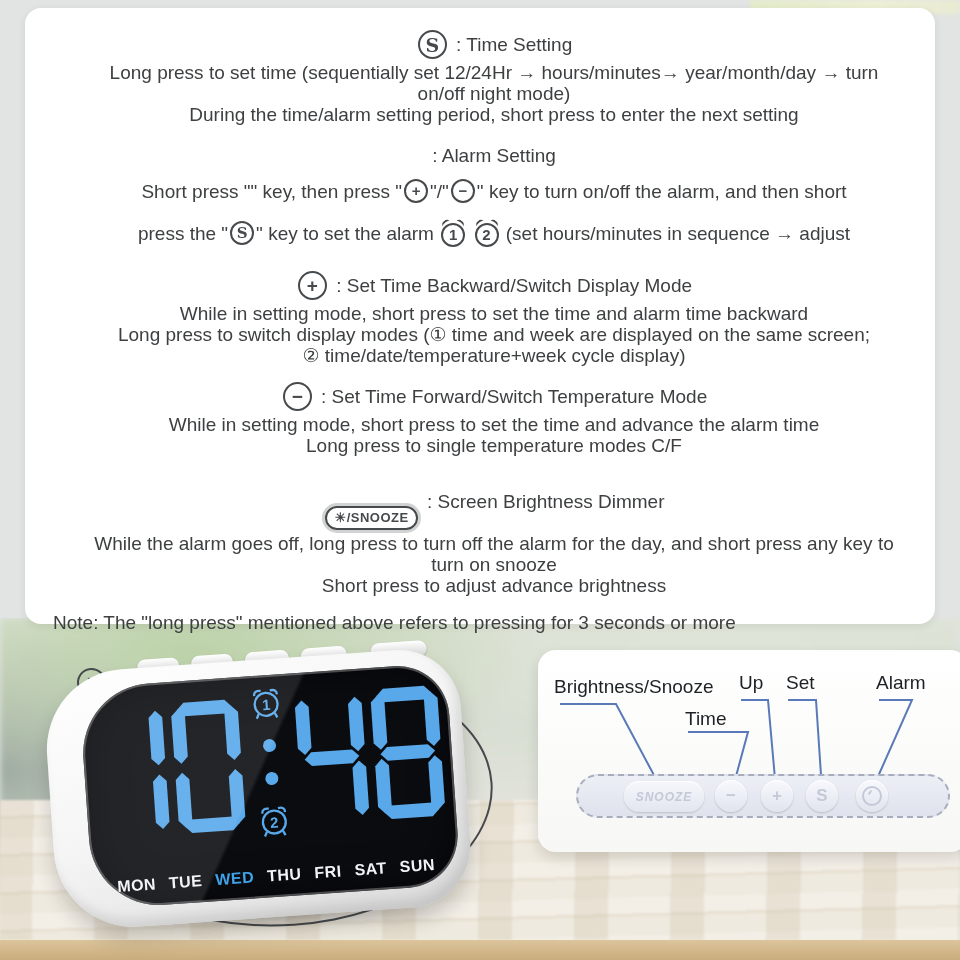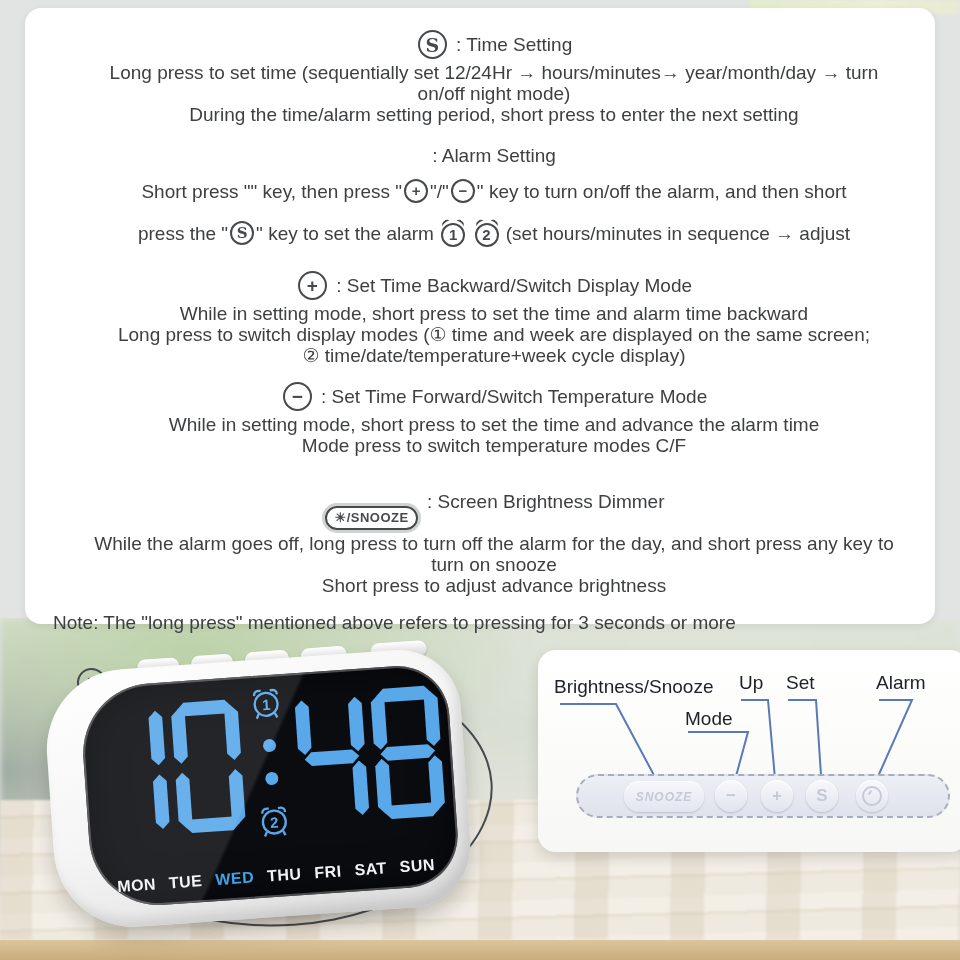--- a/index.html
+++ b/index.html
@@ -141,21 +141,21 @@
     </div>
     <div class="sec">
       <div class="hdr"><span class="icn plus">+</span> : Set Time Backward/Switch Display Mode</div>
       <div class="ln">While in setting mode, short press to set the time and alarm time backward</div>
       <div class="ln">Long press to switch display modes (① time and week are displayed on the same screen;</div>
       <div class="ln">② time/date/temperature+week cycle display)</div>
     </div>
     <div class="sec">
       <div class="hdr"><span class="icn minus">−</span> : Set Time Forward/Switch Temperature Mode</div>
       <div class="ln">While in setting mode, short press to set the time and advance the alarm time</div>
-      <div class="ln">Mode press to switch temperature modes C/F</div>
+      <div class="ln">Long press to single temperature modes C/F</div>
     </div>
     <div class="sec">
       <div class="hdr"><span class="icn snooze">☀/SNOOZE</span> : Screen Brightness Dimmer</div>
       <div class="ln">While the alarm goes off, long press to turn off the alarm for the day, and short press any key to</div>
       <div class="ln">turn on snooze</div>
       <div class="ln">Short press to adjust advance brightness</div>
     </div>
     <div class="note">Note: The "long press" mentioned above refers to pressing for 3 seconds or more</div>
   </div>
 
@@ -236,21 +236,21 @@
           <span class="day">FRI</span>
           <span class="day">SAT</span>
           <span class="day">SUN</span>
         </div>
       <div class="glare"></div>
     </div>
   </div>
 
   <div class="panel">
     <span class="lb lb-snooze">Brightness/Snooze</span>
-    <span class="lb lb-down">Mode</span>
+    <span class="lb lb-down">Time</span>
     <span class="lb lb-up">Up</span>
     <span class="lb lb-set">Set</span>
     <span class="lb lb-alarm">Alarm</span>
     <svg class="leads" width="430" height="202">
       <g stroke="#5a79b8" stroke-width="2" fill="none">
         <polyline points="22,54 78,54 126,144"></polyline>
         <polyline points="150,82 210,82 194,141"></polyline>
         <polyline points="203,50 230,50 238,140"></polyline>
         <polyline points="250,50 278,50 284,140"></polyline>
         <polyline points="341,50 374,50 334,140"></polyline>

